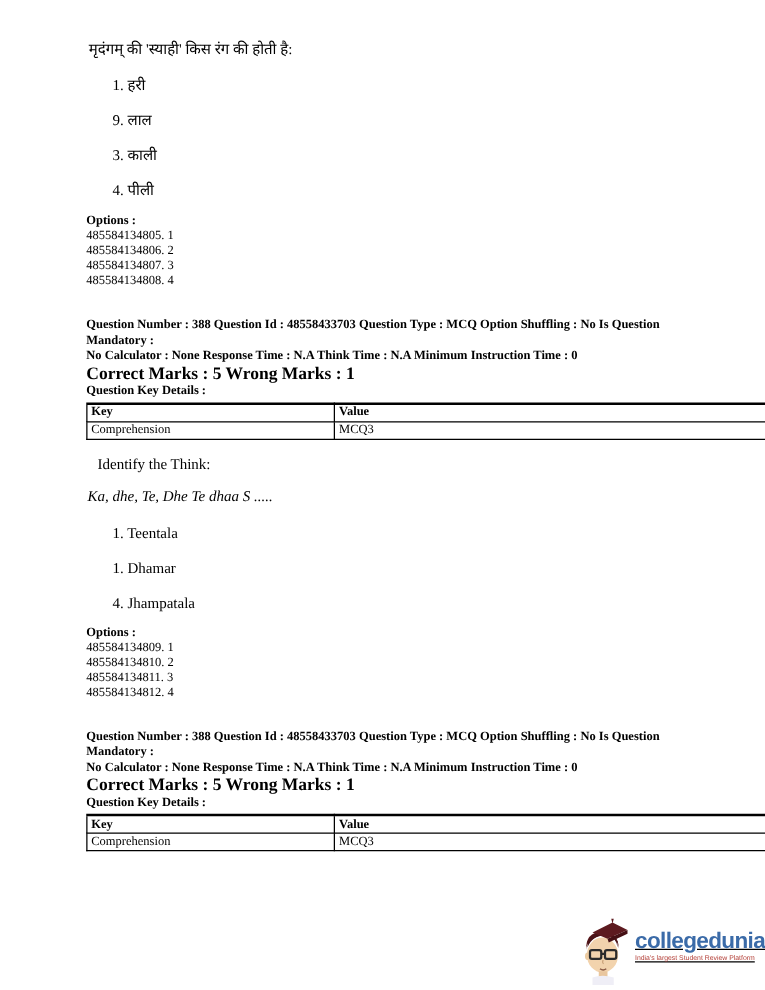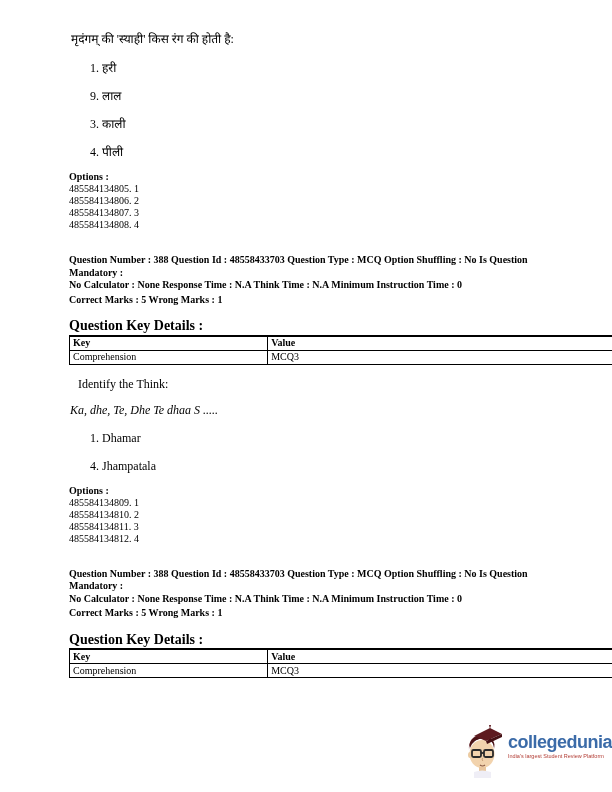--- a/index.html
+++ b/index.html
@@ -17,22 +17,22 @@
   .qline2 { font-size:12px; line-height:14px; margin:12px 0 0 1px;font-style:italic; }
 
   .choice { font-size:12px; line-height:13px; margin:15px 0 0 21px; }
   .choice.first { margin-top:16px; }
 
   .opts-label { font-size:10px; font-weight:bold; margin:12px 0 1px 0; }
   .opt-id { font-size:10px; line-height:12px; }
 
   .meta { margin-top:23px; }
   .meta-line { font-size:10px; font-weight:bold; line-height:12.5px; }
-  .meta-marks { font-size:10px; font-weight:bold; line-height:12.5px; margin-top:2px; }
-  .meta-keydetails { font-size:14px; font-weight:bold; line-height:12.5px; margin-top:14px; }
+  .meta-marks { font-size:14px; font-weight:bold; line-height:12.5px; margin-top:2px; }
+  .meta-keydetails { font-size:10px; font-weight:bold; line-height:12.5px; margin-top:1px; }
 
   table.kv {
     border-collapse:collapse;
     width:584px;
     margin-top:2px;
     border:1px solid #000;
     border-top:2px solid #000;
   }
   table.kv th, table.kv td {
     border:1px solid #000;
@@ -42,25 +42,26 @@
     height:12px;
     font-weight:normal;
   }
   table.kv th { font-weight:bold; }
   table.kv .col-key { width:34%; }
 
   .block2 { margin-top:12px; }
 
   .logo {
     position:absolute;
-    bottom:12px;
+    bottom:2px;
     right:0;
     width:152px;
     height:56px;
     overflow:hidden;
+    text-decoration:underline;
   }
   .logo-inner { display:flex; align-items:flex-start; }
   .mascot { width:46px; height:54px; flex:0 0 auto; }
   .logo-text { margin-top:9px; margin-left:2px; white-space:nowrap; }
   .brand {
     font-family:"Liberation Sans", sans-serif;
     font-weight:bold;
     font-size:18px;
     line-height:18px;
     letter-spacing:-0.5px;
@@ -108,20 +109,21 @@
         <td>Comprehension</td>
         <td>MCQ3</td>
       </tr>
     </tbody>
       </table>
   </div>
 
   <div class="qblock block2">
     <div class="qline" style="margin-left:9px;">Identify the Think:</div>
     <div class="qline2">Ka, dhe, Te, Dhe Te dhaa S .....</div>
+    <div class="choice first">1. Teentala</div>
     <div class="choice">1. Dhamar</div>
     <div class="choice">4. Jhampatala</div>
 
     <div class="opts-label">Options :</div>
     <div class="opt-id">485584134809. 1</div>
     <div class="opt-id">485584134810. 2</div>
     <div class="opt-id">485584134811. 3</div>
     <div class="opt-id">485584134812. 4</div>
 
     <div class="meta">

